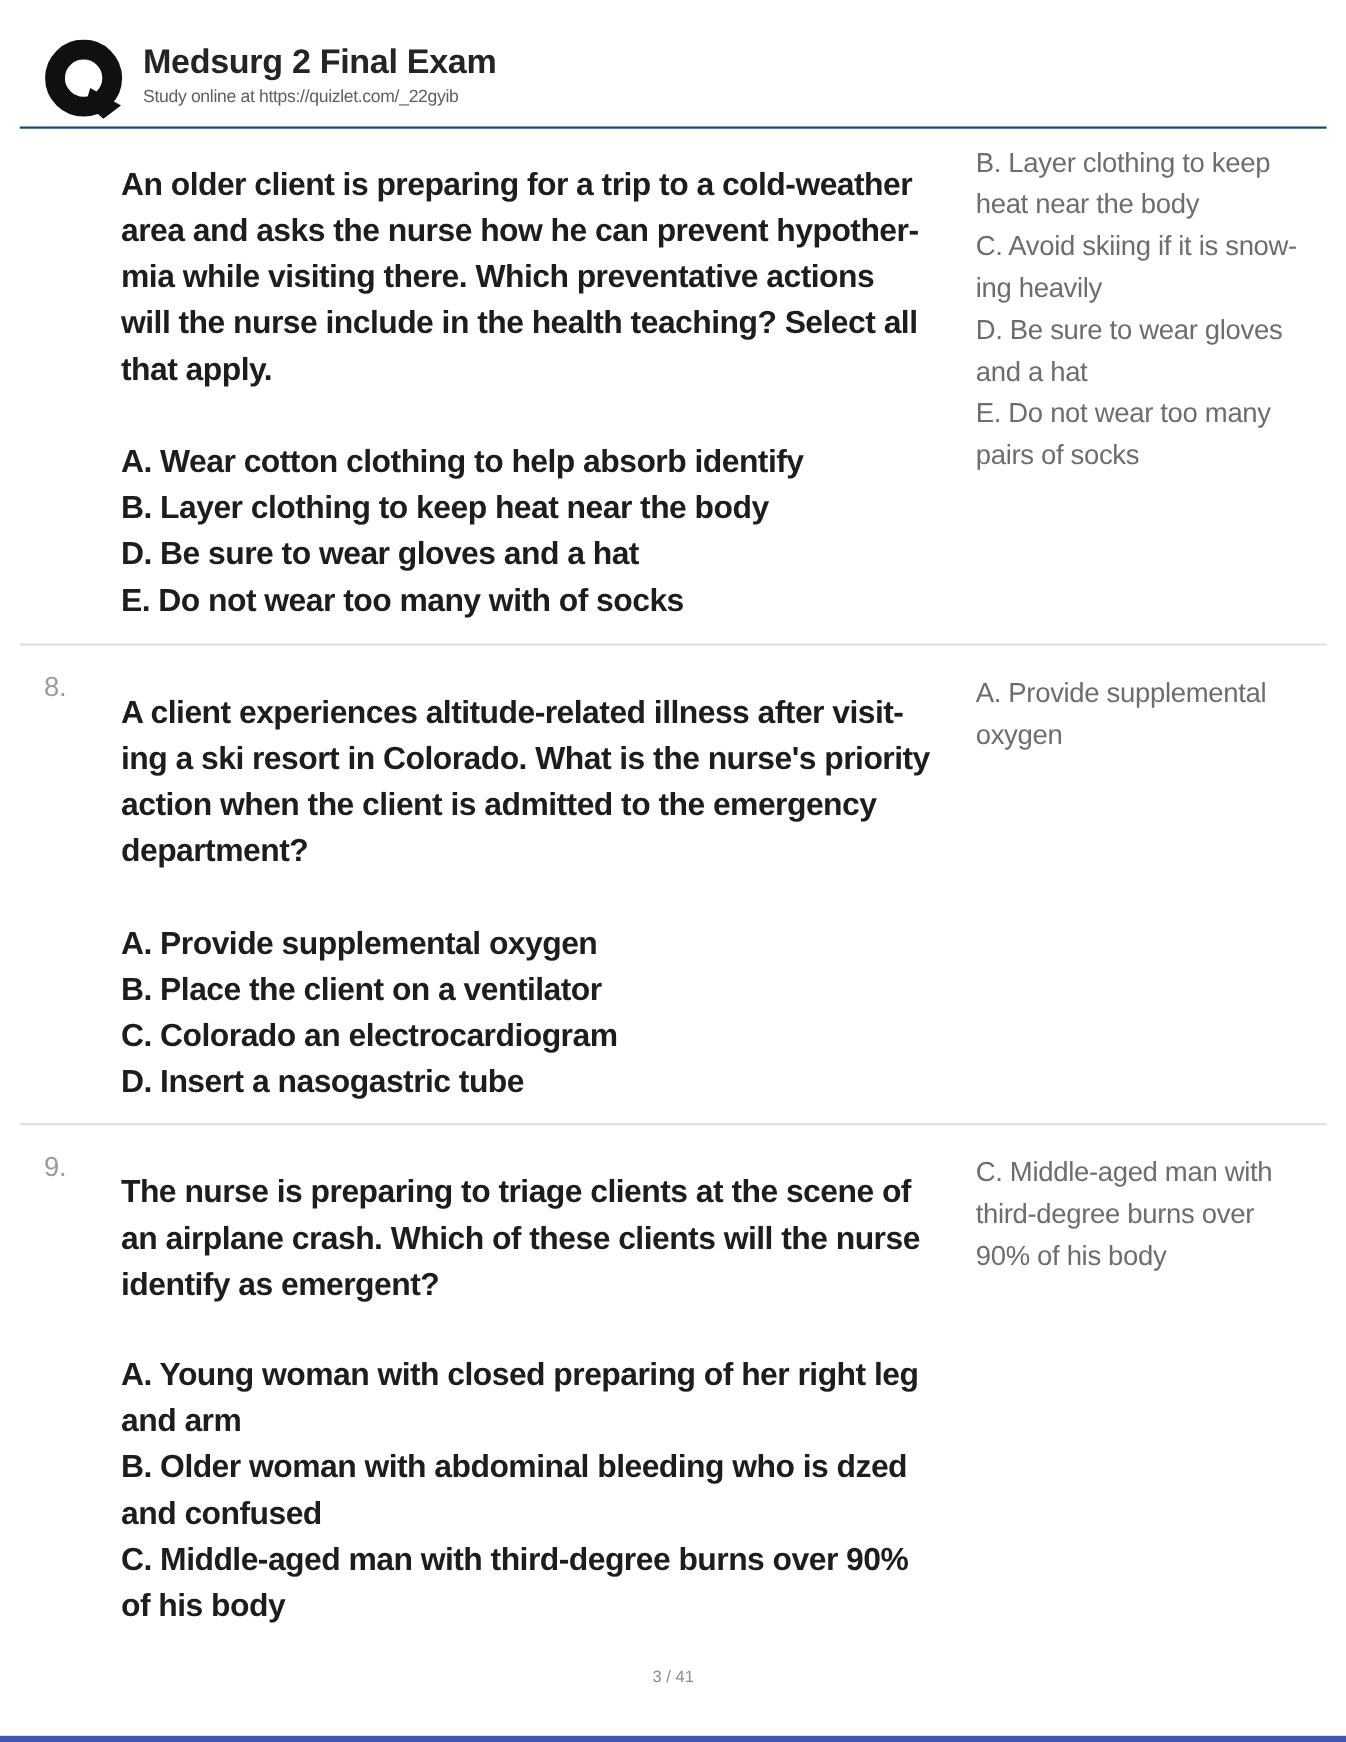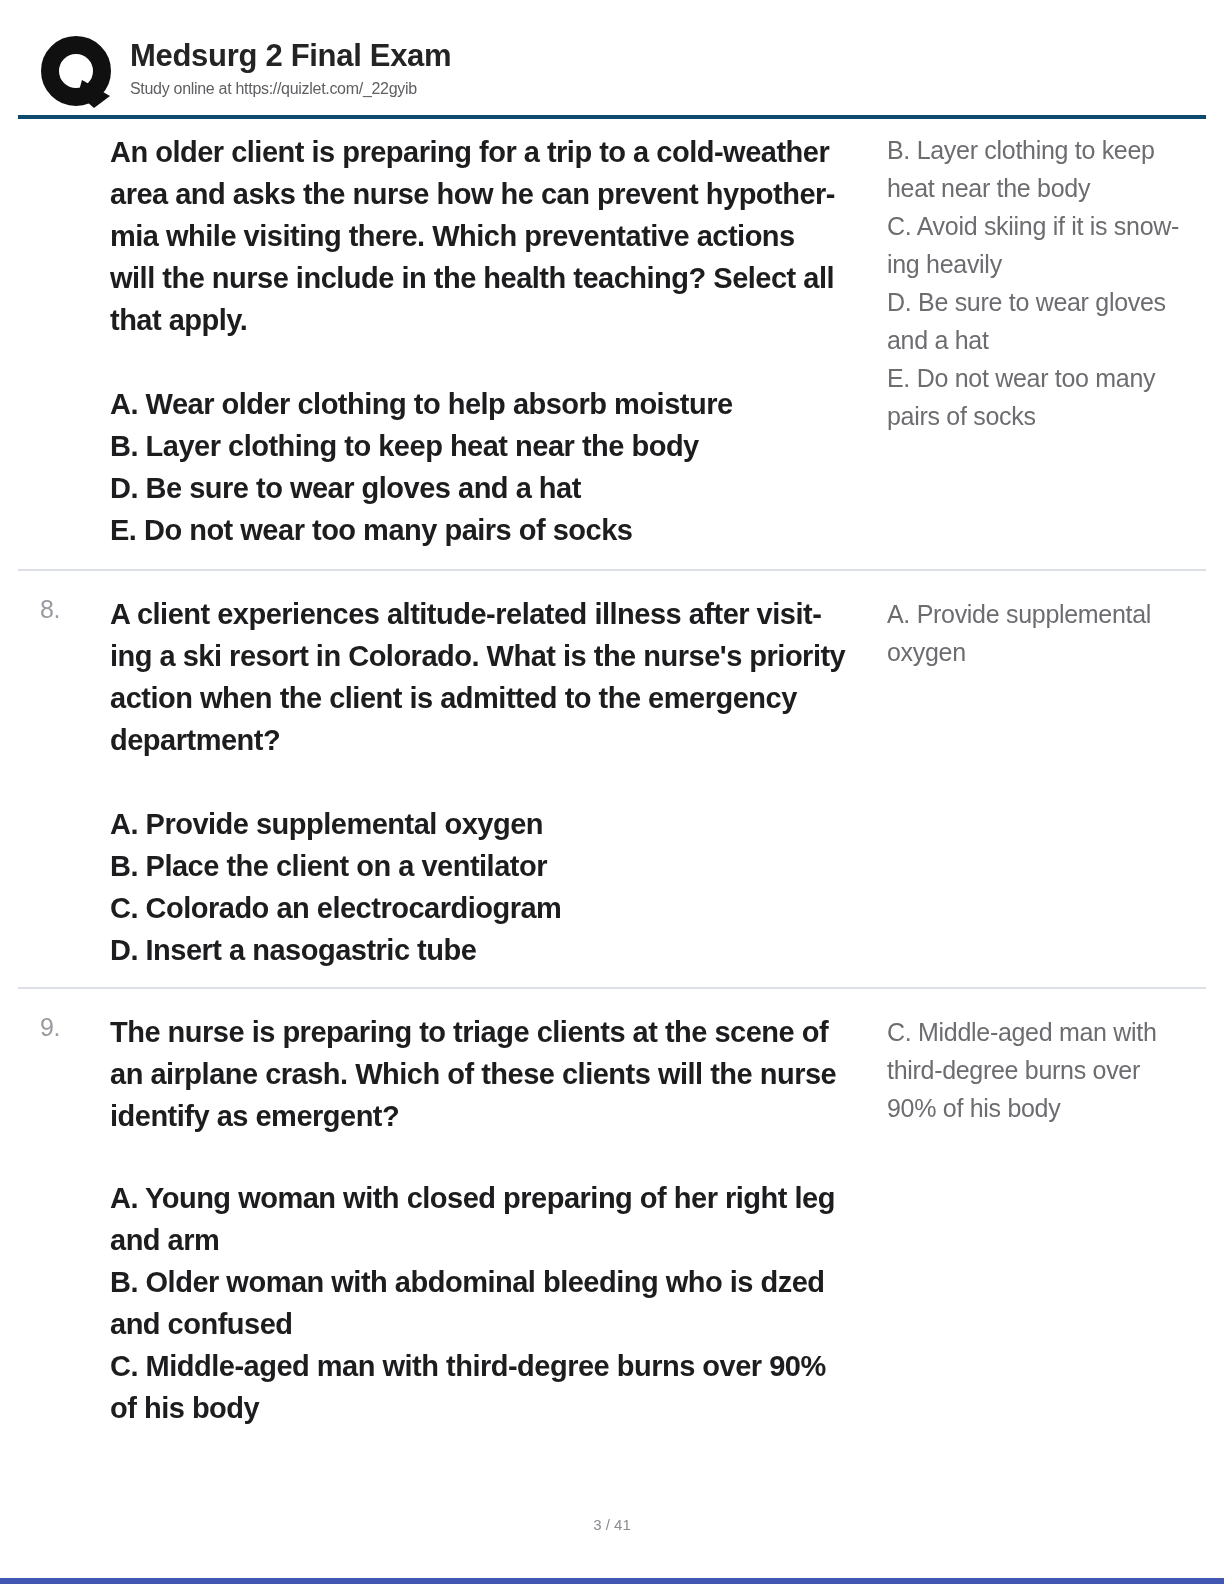--- a/index.html
+++ b/index.html
@@ -10,21 +10,21 @@
     background: #ffffff;
     font-family: "Liberation Sans", "DejaVu Sans", sans-serif;
     overflow: hidden;
   }
 
   
   .header {
     position: relative;
     height: 115px;
     margin: 0 18px;
-    border-bottom: 4px solid #0c4a6e;
+    border-bottom: 2px solid #0c4a6e;
   }
   .logo {
     position: absolute;
     left: 22px;
     top: 36px;
     width: 74px;
     height: 74px;
   }
   .header-title {
     position: absolute;
@@ -57,20 +57,21 @@
     left: 22px;
     top: inherit;
     font-size: 25px;
     font-weight: 300;
     color: #9a9aa0;
     letter-spacing: -0.3px;
   }
   .q-main {
     margin-left: 92px;
     width: 800px;
+    margin-top: 18px;
   }
   .q-text {
     white-space: pre;
     font-size: 29px;
     line-height: 42px;
     font-weight: 600;
     letter-spacing: -0.5px;
     color: #1d1d1f;
   }
   .q-options { margin-top: 42px; }
@@ -140,24 +141,24 @@
 
   <div class="question-block block-1">
     <div class="q-num"></div>
     <div class="q-main">
       <div class="q-text">An older client is preparing for a trip to a cold-weather
 area and asks the nurse how he can prevent hypother-
 mia while visiting there. Which preventative actions
 will the nurse include in the health teaching? Select all
 that apply.</div>
       <div class="q-options">
-        <div class="q-option">A. Wear older clothing to help absorb moisture</div>
+        <div class="q-option">A. Wear cotton clothing to help absorb identify</div>
         <div class="q-option">B. Layer clothing to keep heat near the body</div>
         <div class="q-option">D. Be sure to wear gloves and a hat</div>
-        <div class="q-option">E. Do not wear too many pairs of socks</div>
+        <div class="q-option">E. Do not wear too many with of socks</div>
       </div>
     </div>
     <div class="q-answer">B. Layer clothing to keep
 heat near the body
 C. Avoid skiing if it is snow-
 ing heavily
 D. Be sure to wear gloves
 and a hat
 E. Do not wear too many
 pairs of socks</div>

